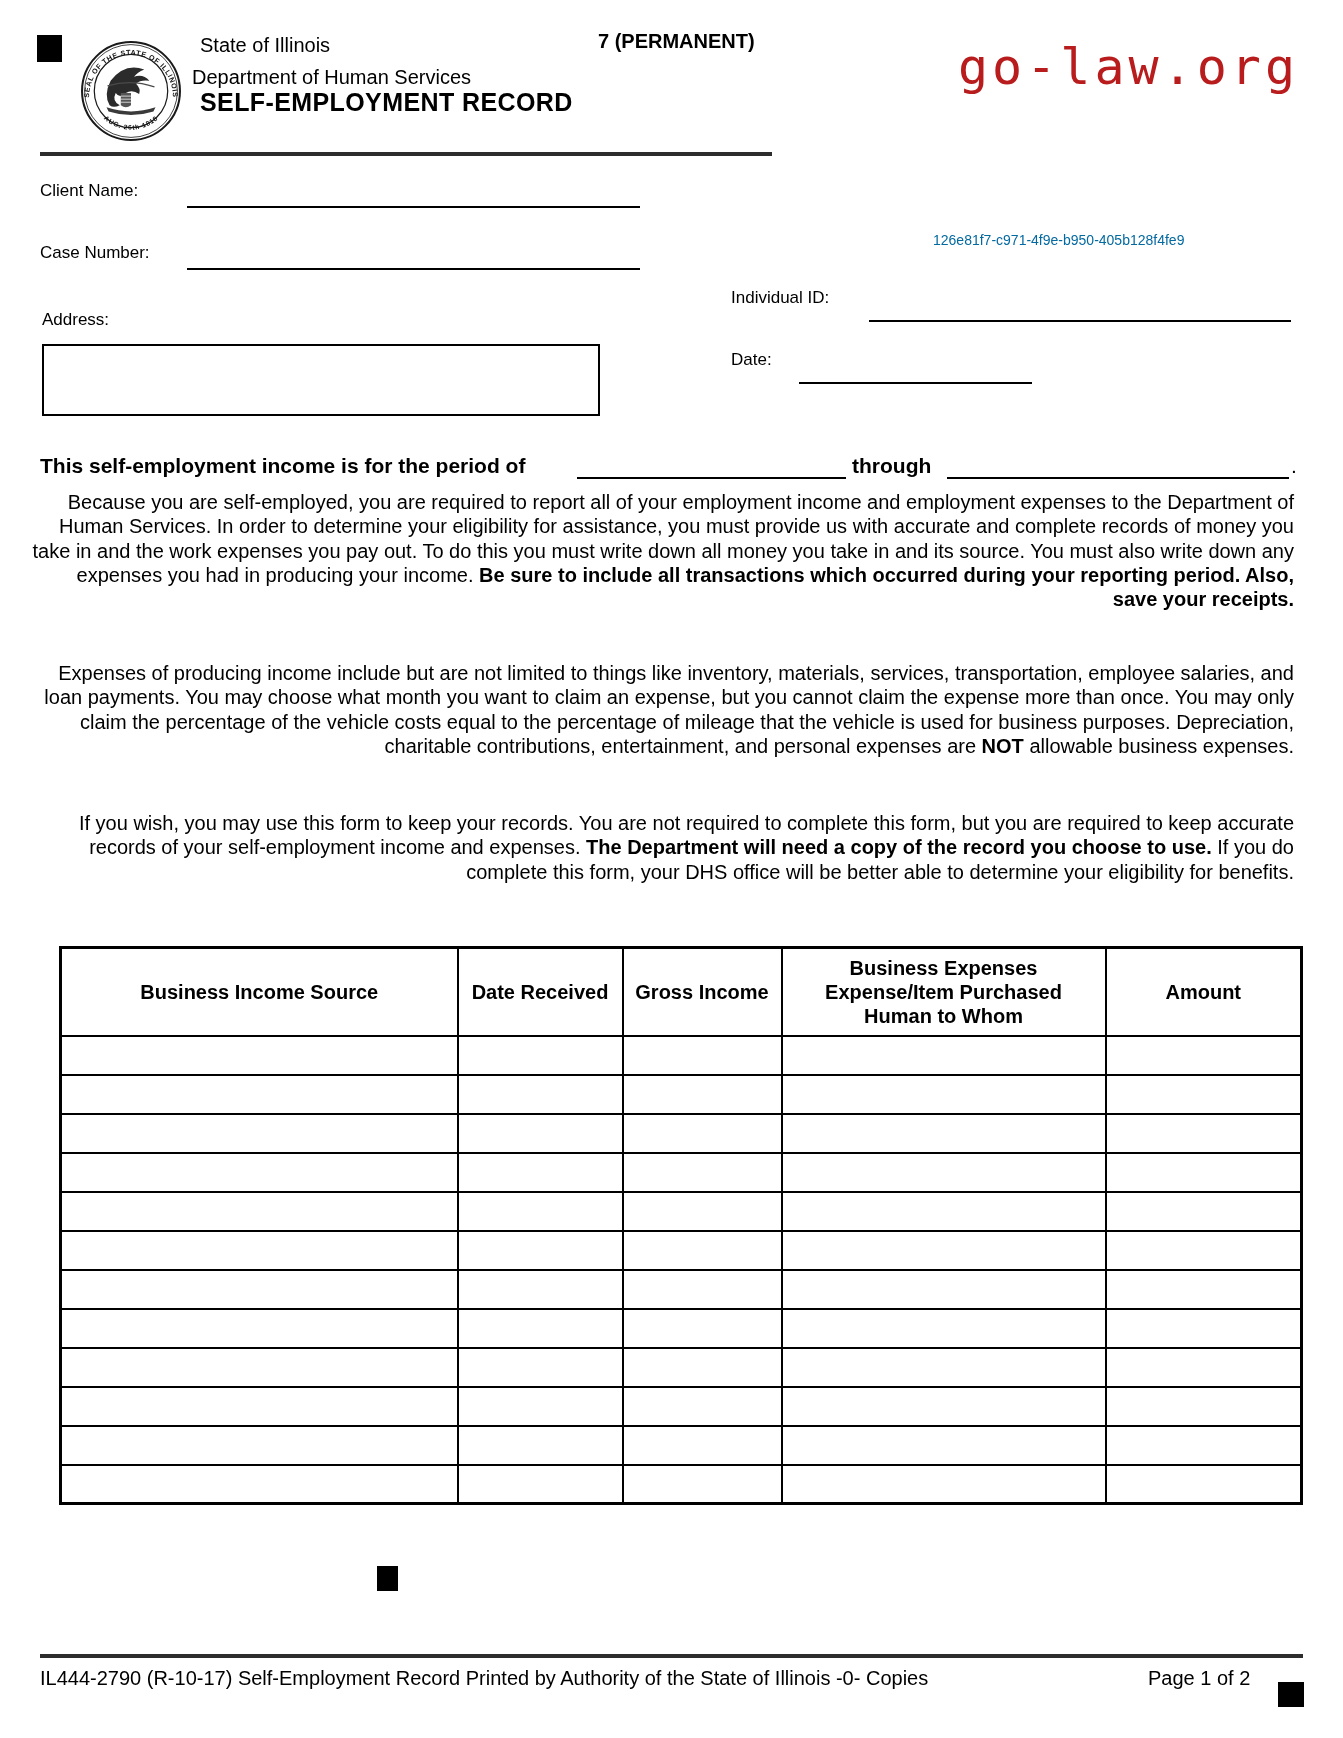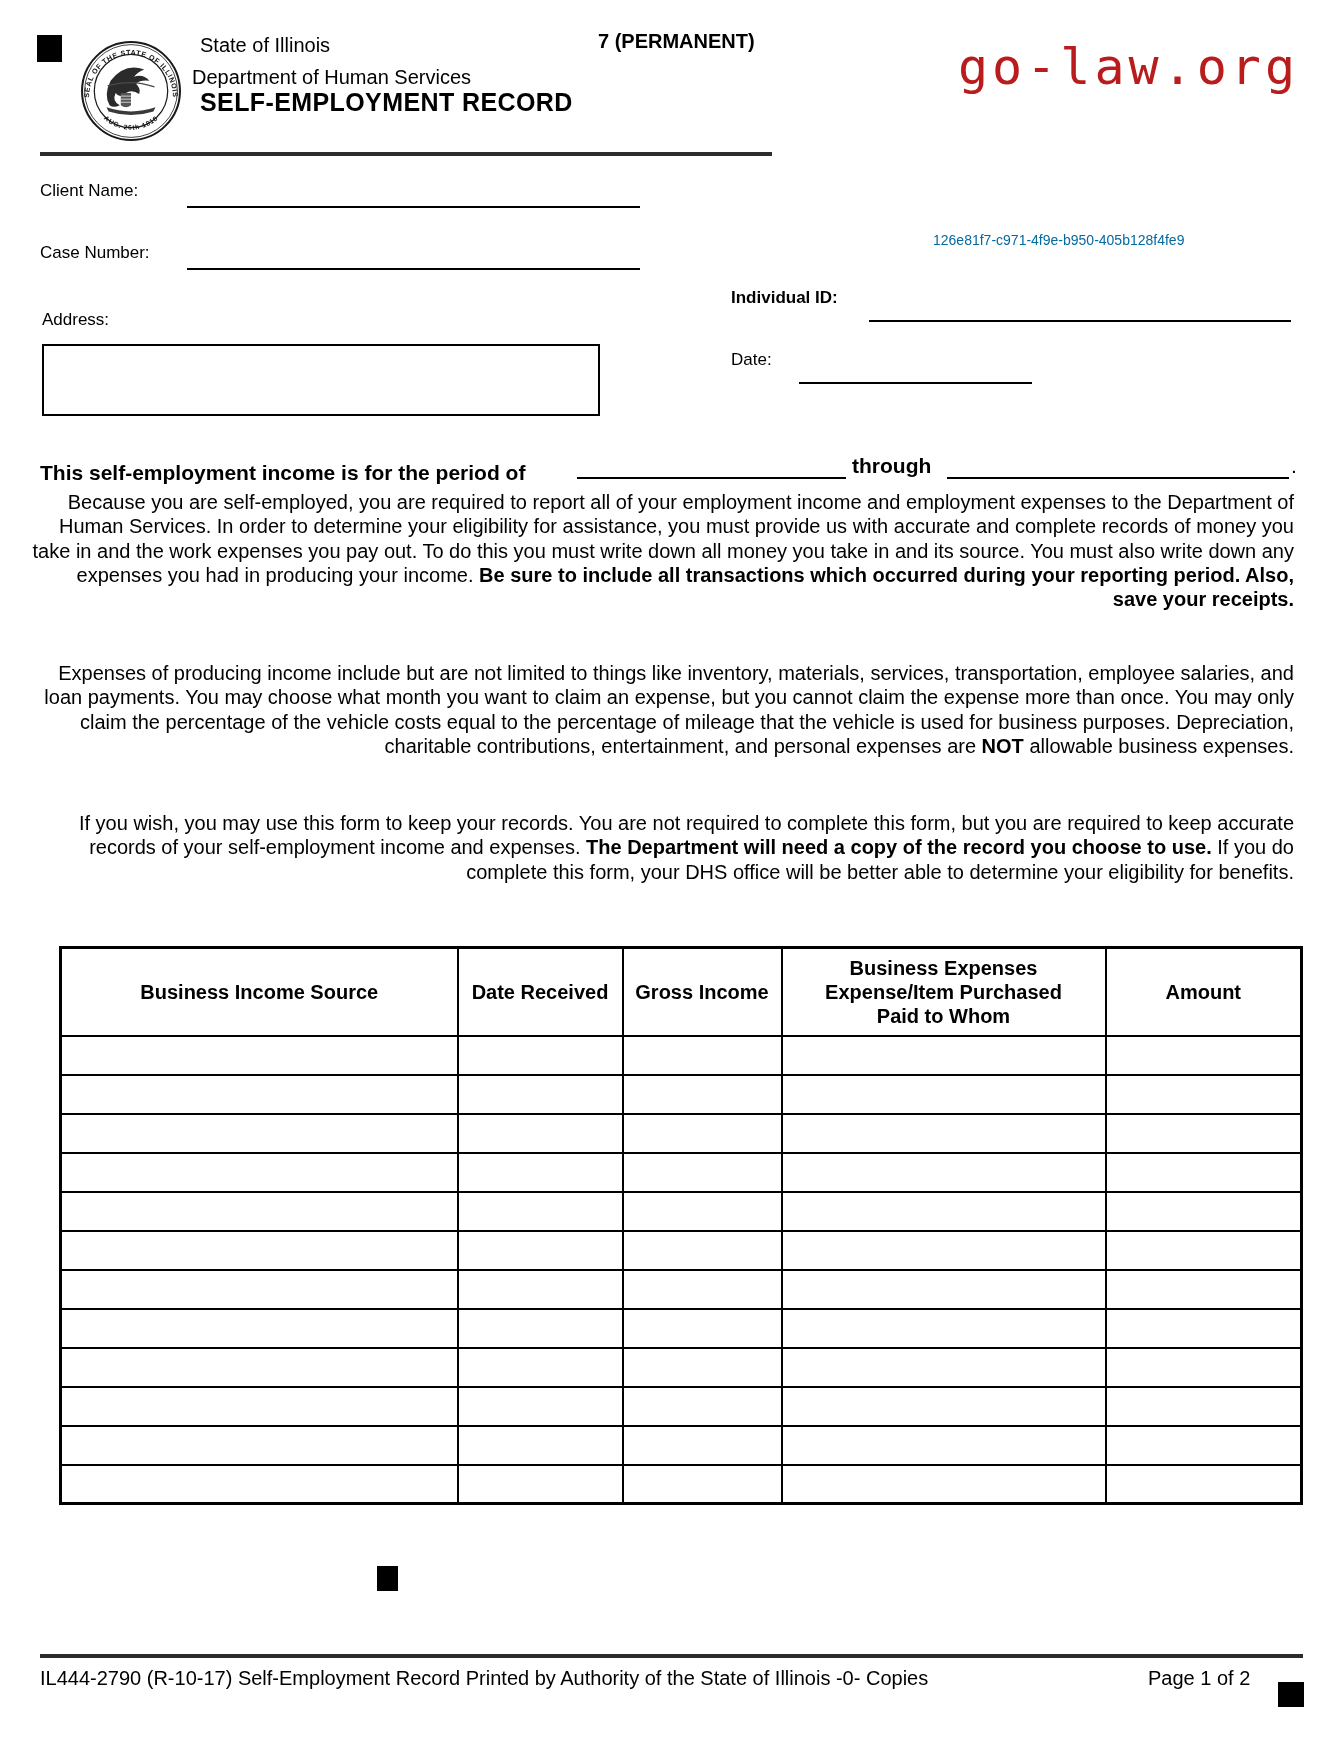--- a/index.html
+++ b/index.html
@@ -80,27 +80,27 @@
 <div class="uline" style="left:187px; top:206px; width:453px;"></div>
 
 <div class="abs label" style="left:40px; top:243px;">Case Number:</div>
 <div class="uline" style="left:187px; top:268px; width:453px;"></div>
 
 <div class="abs" id="guid" style="left:933px; top:232px;">126e81f7-c971-4f9e-b950-405b128f4fe9</div>
 
 <div class="abs label" style="left:42px; top:310px;">Address:</div>
 <div id="address-box"></div>
 
-<div class="abs label" style="left:731px; top:288px;font-weight:bold;">Individual ID:</div>
+<div class="abs label" style="left:731px; top:288px;">Individual ID:</div>
 <div class="uline" style="left:869px; top:320px; width:422px;"></div>
 
 <div class="abs label" style="left:731px; top:350px;">Date:</div>
 <div class="uline" style="left:799px; top:382px; width:233px;"></div>
 
-<div class="abs period-bold" style="left:40px; top:454px;margin-top:7px;">This self-employment income is for the period of</div>
+<div class="abs period-bold" style="left:40px; top:454px;">This self-employment income is for the period of</div>
 <div class="uline" style="left:577px; top:477px; width:269px;"></div>
 <div class="abs period-bold" style="left:852px; top:454px;">through</div>
 <div class="uline" style="left:947px; top:477px; width:342px;"></div>
 <div class="abs" style="left:1291px; top:454px; font-size:21px;">.</div>
 
 <div class="para" style="top:490px;"><span>Because you are self-employed, you are required to report all of your employment income and employment expenses to the Department of Human Services.  In order to determine your eligibility  for assistance, you must provide us with accurate and complete records of money you take in and the work expenses you pay out.  To do this you must write down all money you take in and its source.  You must also write down any expenses you had in producing your income.  </span><strong>Be sure to include all transactions which occurred during your reporting period.  Also, save your receipts.</strong></div>
 
 <div class="para" style="top:661px;"><span>Expenses of producing income include but are not limited to things like inventory, materials, services, transportation, employee salaries, and loan payments.  You may choose what month you want to claim an expense, but you cannot claim the expense more than once.  You may only claim the percentage of the vehicle costs equal to the percentage of mileage that the vehicle is used for business purposes.  Depreciation, charitable contributions, entertainment, and personal expenses are </span><strong>NOT</strong><span> allowable business expenses.</span></div>
 
 <div class="para" style="top:811px;"><span>If you wish, you may use this form to keep your records.  You are not required to complete this form, but you are required to keep accurate records of your self-employment income and expenses.  </span><strong>The Department will need a copy of the record you choose to use.</strong><span>  If you do complete this form, your DHS office will be better able to determine your eligibility for benefits.</span></div>
@@ -114,21 +114,21 @@
       <col style="width:196px;">
   </colgroup>
   <thead>
     <tr>
       <th>Business Income Source</th>
       <th>Date Received</th>
       <th>Gross Income</th>
       <th>
         <div>Business Expenses</div>
         <div>Expense/Item Purchased</div>
-        <div>Paid to Whom</div>
+        <div>Human to Whom</div>
       </th>
       <th>Amount</th>
     </tr>
   </thead>
   <tbody>
       <tr>
         <td></td>
         <td></td>
         <td></td>
         <td></td>

